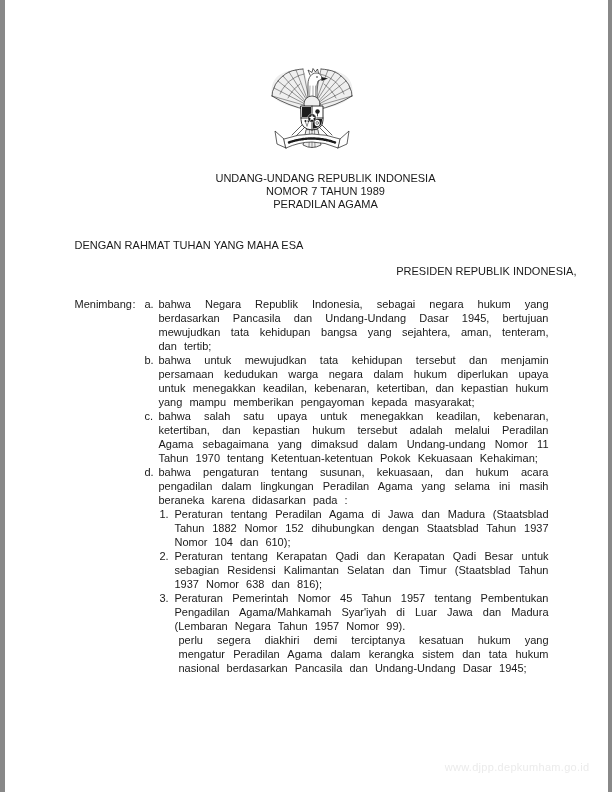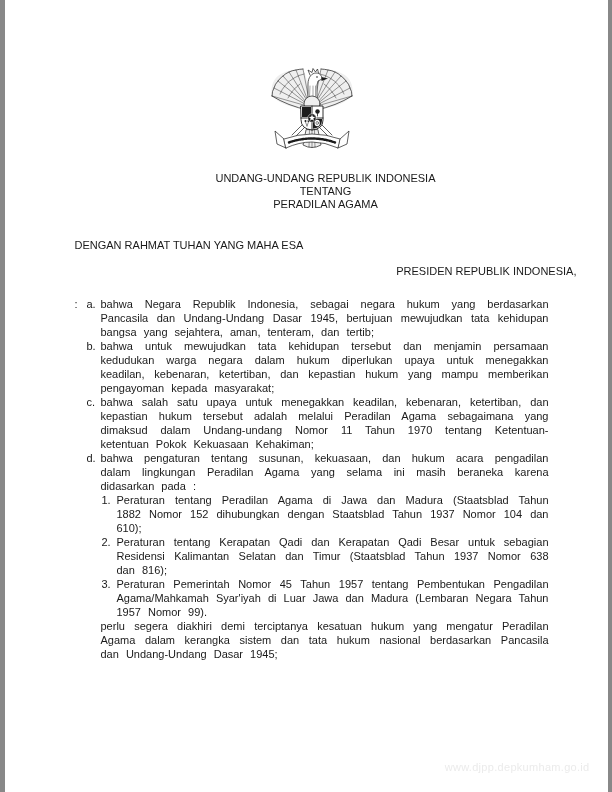--- a/index.html
+++ b/index.html
@@ -34,21 +34,21 @@
   .item { display:flex; }
   .i-marker { width:14px; flex:none; }
   .i-wrap { flex:1; min-width:0; }
   .i-body, .s-text, .closing {
     text-align:justify; word-spacing:4px;
   }
   .i-body { flex:1; min-width:0; }
   .sub { display:flex; margin-left:1px; }
   .s-marker { width:15px; flex:none; }
   .s-text { flex:1; min-width:0; }
-  .closing { margin-left:0; }
+  .closing { margin-left:20px; }
 
   .watermark {
     position:absolute; right:18px; top:761px;
     font-size:11px; color:#ebebeb; letter-spacing:0.3px;
   }
 </style>
 </head>
 <body>
 
 <div class="sheet">
@@ -108,27 +108,28 @@
         <path stroke-width="0.5" d="M37.5,54 L39,58 M40.5,54 L39,58"></path>
         <path stroke-width="0.9" d="M44,38 L44,62 M33,50 L55,50"></path>
         <circle cx="44" cy="50" r="4.2" fill="#1c1c1c" stroke="#ffffff" stroke-width="0.5"></circle>
         <polygon fill="#ffffff" stroke="none" points="44,46.6 44.82,48.87 47.23,48.95 45.33,50.43 46,52.75 44,51.4 42,52.75 42.67,50.43 40.77,48.95 43.18,48.87"></polygon>
       </g>
     </g>
   </svg>
 
   <div class="header-block">
     <div>UNDANG-UNDANG REPUBLIK INDONESIA</div>
-    <div>TENTANG</div>
+    <div>NOMOR 7 TAHUN 1989</div>
     <div>PERADILAN AGAMA</div>
   </div>
   <div class="invocation-block">DENGAN RAHMAT TUHAN YANG MAHA ESA</div>
   <div class="authority-block">PRESIDEN REPUBLIK INDONESIA,</div>
 
   <div class="consider">
+    <div class="c-label">Menimbang</div>
     <div class="c-colon">:</div>
     <div class="c-items">
 
       <div class="item">
         <span class="i-marker">a.</span>
         <span class="i-body">bahwa Negara Republik Indonesia, sebagai negara hukum yang berdasarkan Pancasila dan Undang-Undang Dasar 1945, bertujuan mewujudkan tata kehidupan bangsa yang sejahtera, aman, tenteram, dan tertib;</span>
       </div>
 
       <div class="item">
         <span class="i-marker">b.</span>

